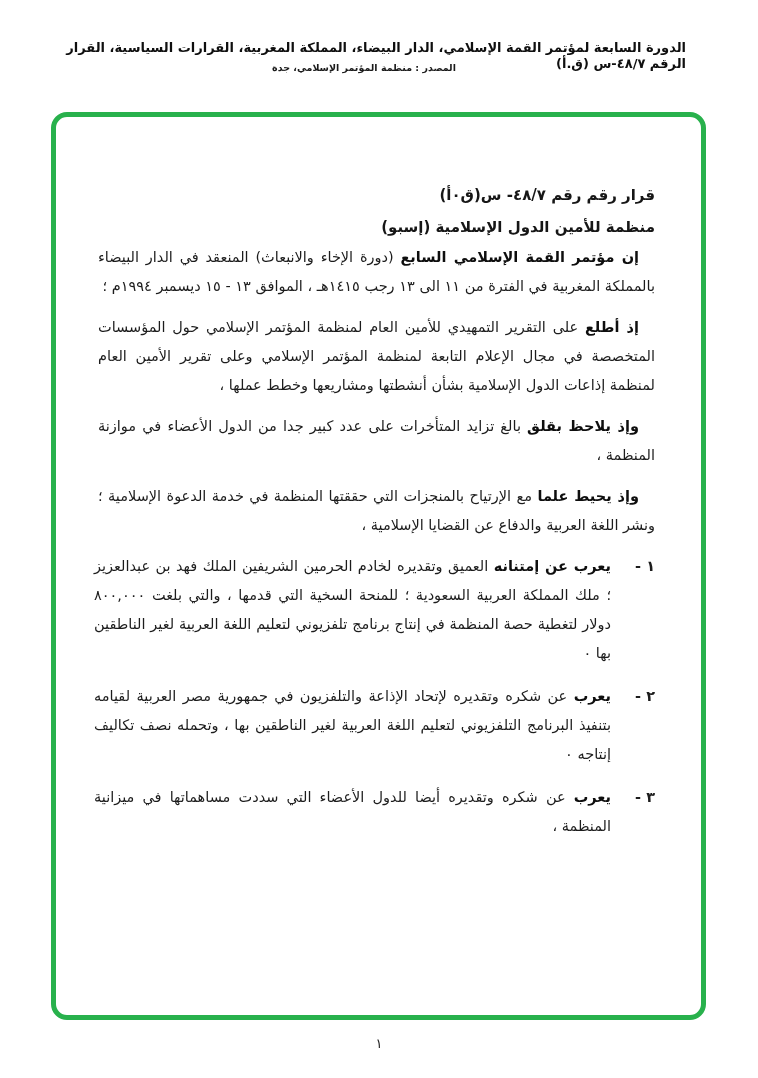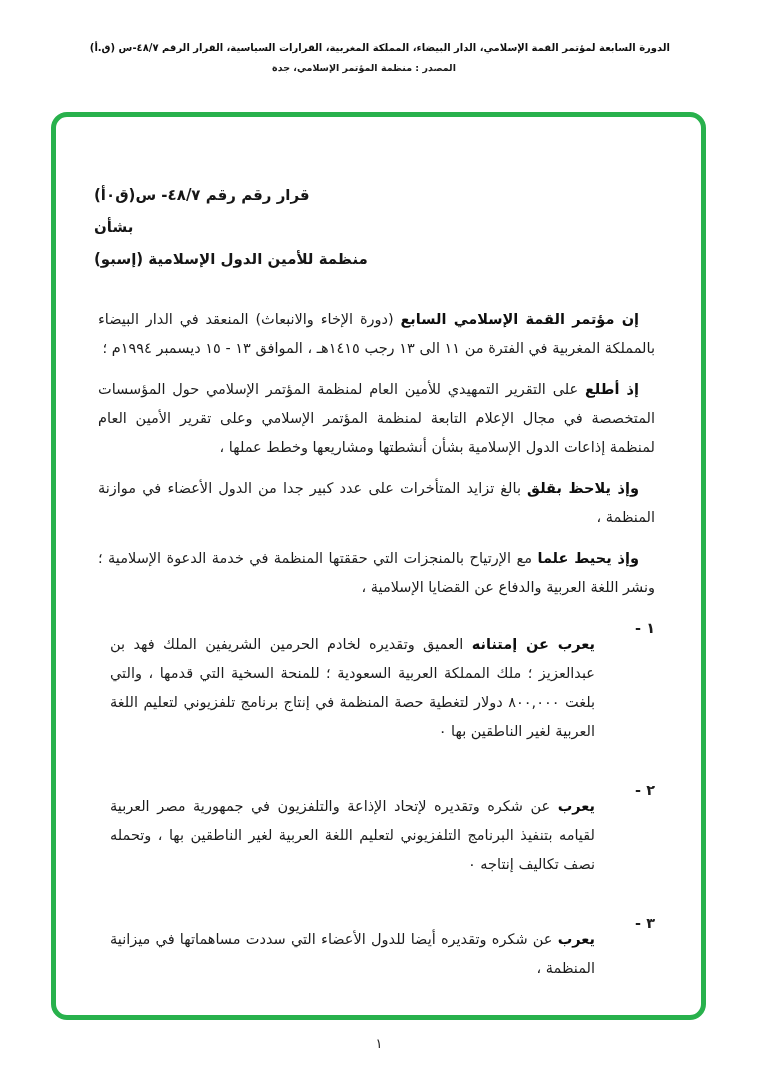--- a/index.html
+++ b/index.html
@@ -13,24 +13,24 @@
     height: 1078px;
     background: #ffffff;
     font-family: "DejaVu Sans", sans-serif;
     color: #1b1b1b;
     direction: rtl;
     overflow: hidden;
   }
   .citation {
     position: absolute;
     top: 40px;
-    right: 88px;
+    right: 72px;
     left: 60px;
     text-align: right;
-    font-size: 10px;
+    font-size: 13px;
     font-weight: bold;
     color: #0f0f0f;
     line-height: 16px;
   }
   .source {
     position: absolute;
     top: 62px;
     right: 90px;
     left: 60px;
     text-align: center;
@@ -44,25 +44,24 @@
     left: 51px;
     width: 655px;
     height: 908px;
     border: 5px solid var(--frame-green, #28b14c);
     border-radius: 16px;
     box-sizing: border-box;
     padding: 62px 46px 0 38px;
     background: #ffffff;
   }
   .title {
-    text-align: left;
+    text-align: right;
     font-weight: bold;
     font-size: 15px;
     line-height: 32px;
-    margin-bottom: 30px;
     color: #161616;
   }
   .body-text {
     font-size: 14.5px;
     line-height: 29px;
     text-align: justify;
     color: #1c1c1c;
   }
   .para {
     margin: 0 0 12px 4px;
@@ -79,21 +78,21 @@
     display: flex;
     margin: 0 0 14px 0;
   }
   .item-num {
     flex: 0 0 44px;
     font-weight: bold;
     white-space: nowrap;
   }
   .item-text {
     flex: 1;
-    margin: 16px;
+    margin: 0;
     text-align: justify;
   }
   .page-num {
     position: absolute;
     top: 1036px;
     left: 0;
     width: 758px;
     text-align: center;
     font-size: 13px;
     color: #222222;
@@ -105,21 +104,20 @@
 <div class="page">
 
   <div class="citation">الدورة السابعة لمؤتمر القمة الإسلامي، الدار البيضاء، المملكة المغربية، القرارات السياسية، القرار الرقم ٤٨/٧-س (ق.أ)</div>
 
   <div class="source">المصدر :  منظمة المؤتمر الإسلامي، جدة</div>
 
   <div class="frame">
 
     <div class="title">
       <div>قرار رقم رقم ٤٨/٧- س(ق٠أ)</div>
-      <div>بشأن</div>
       <div>منظمة للأمين الدول الإسلامية (إسبو)</div>
     </div>
 
     <div class="body-text">
 
       <p class="para"><b>إن مؤتمر القمة الإسلامي السابع</b><span> (دورة الإخاء والانبعاث) المنعقد في الدار البيضاء بالمملكة المغربية في الفترة من ١١ الى ١٣ رجب ١٤١٥هـ ، الموافق ١٣ - ١٥ ديسمبر ١٩٩٤م ؛</span></p>
 
       <p class="para"><b>إذ أطلع</b><span> على التقرير التمهيدي للأمين العام لمنظمة المؤتمر الإسلامي حول المؤسسات المتخصصة في مجال الإعلام التابعة لمنظمة المؤتمر الإسلامي وعلى تقرير الأمين العام لمنظمة إذاعات الدول الإسلامية بشأن أنشطتها ومشاريعها وخطط عملها ،</span></p>
 
       <p class="para"><b>وإذ يلاحظ بقلق</b><span> بالغ تزايد المتأخرات على عدد كبير جدا من الدول الأعضاء في موازنة المنظمة ،</span></p>

